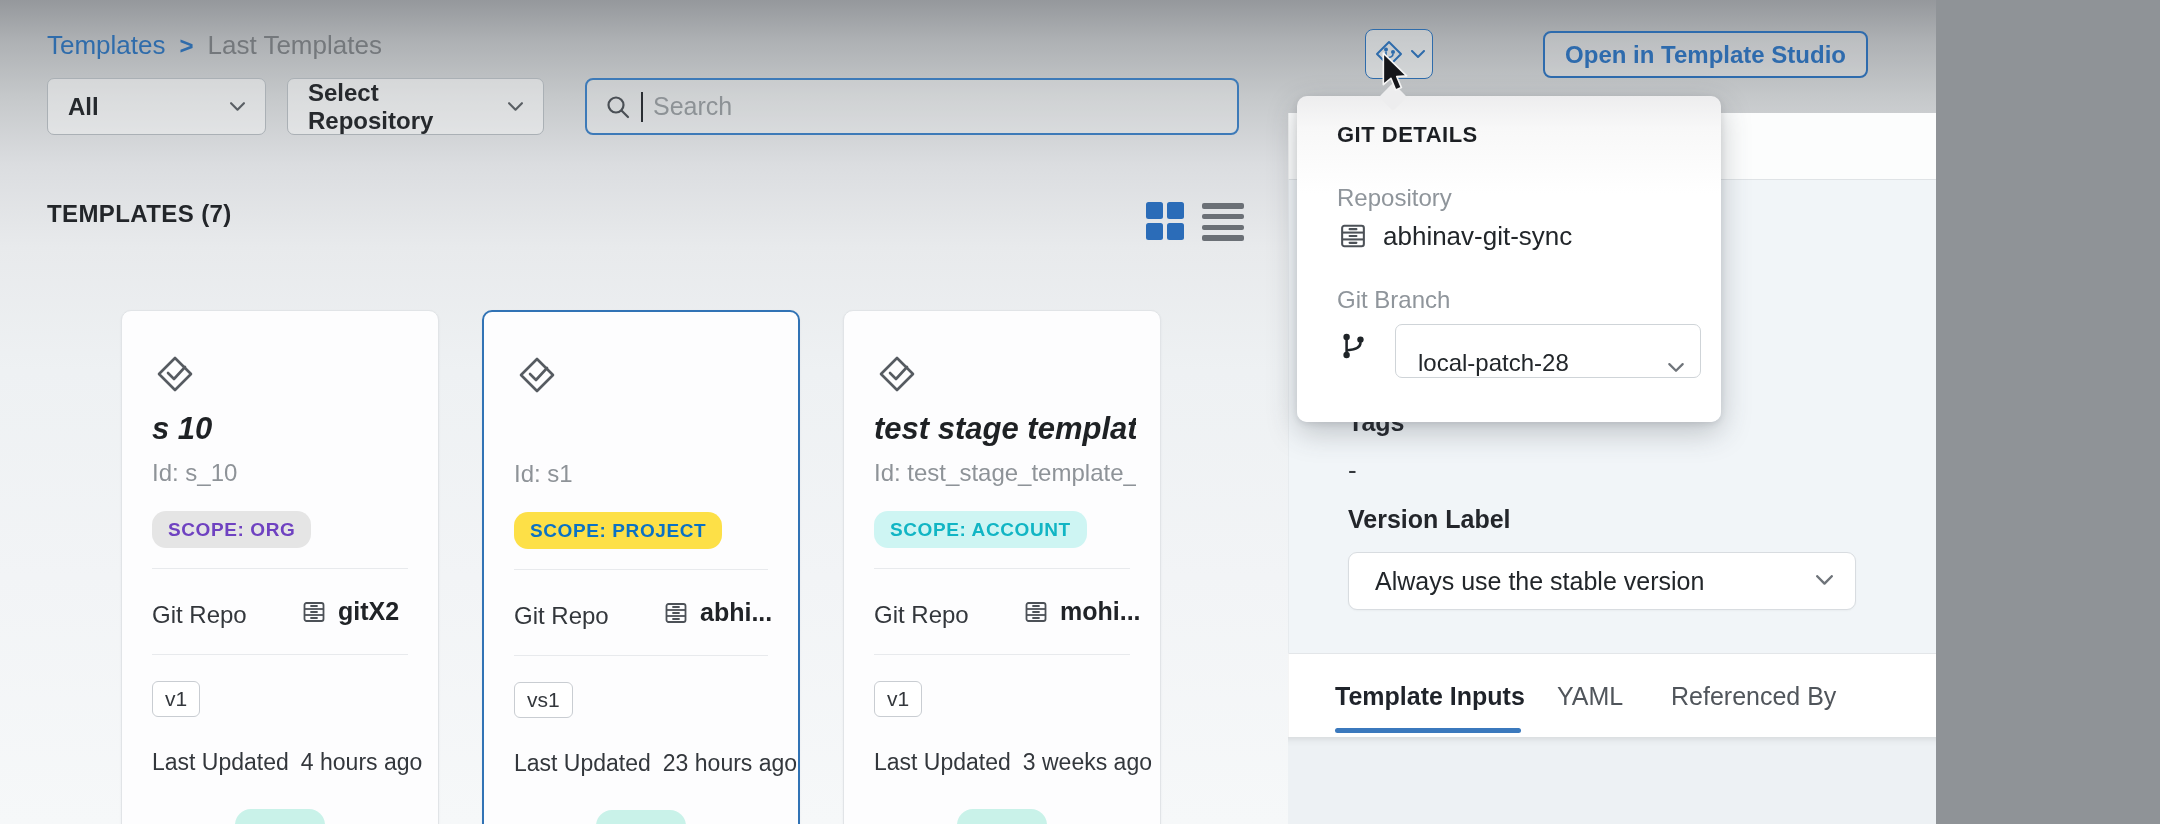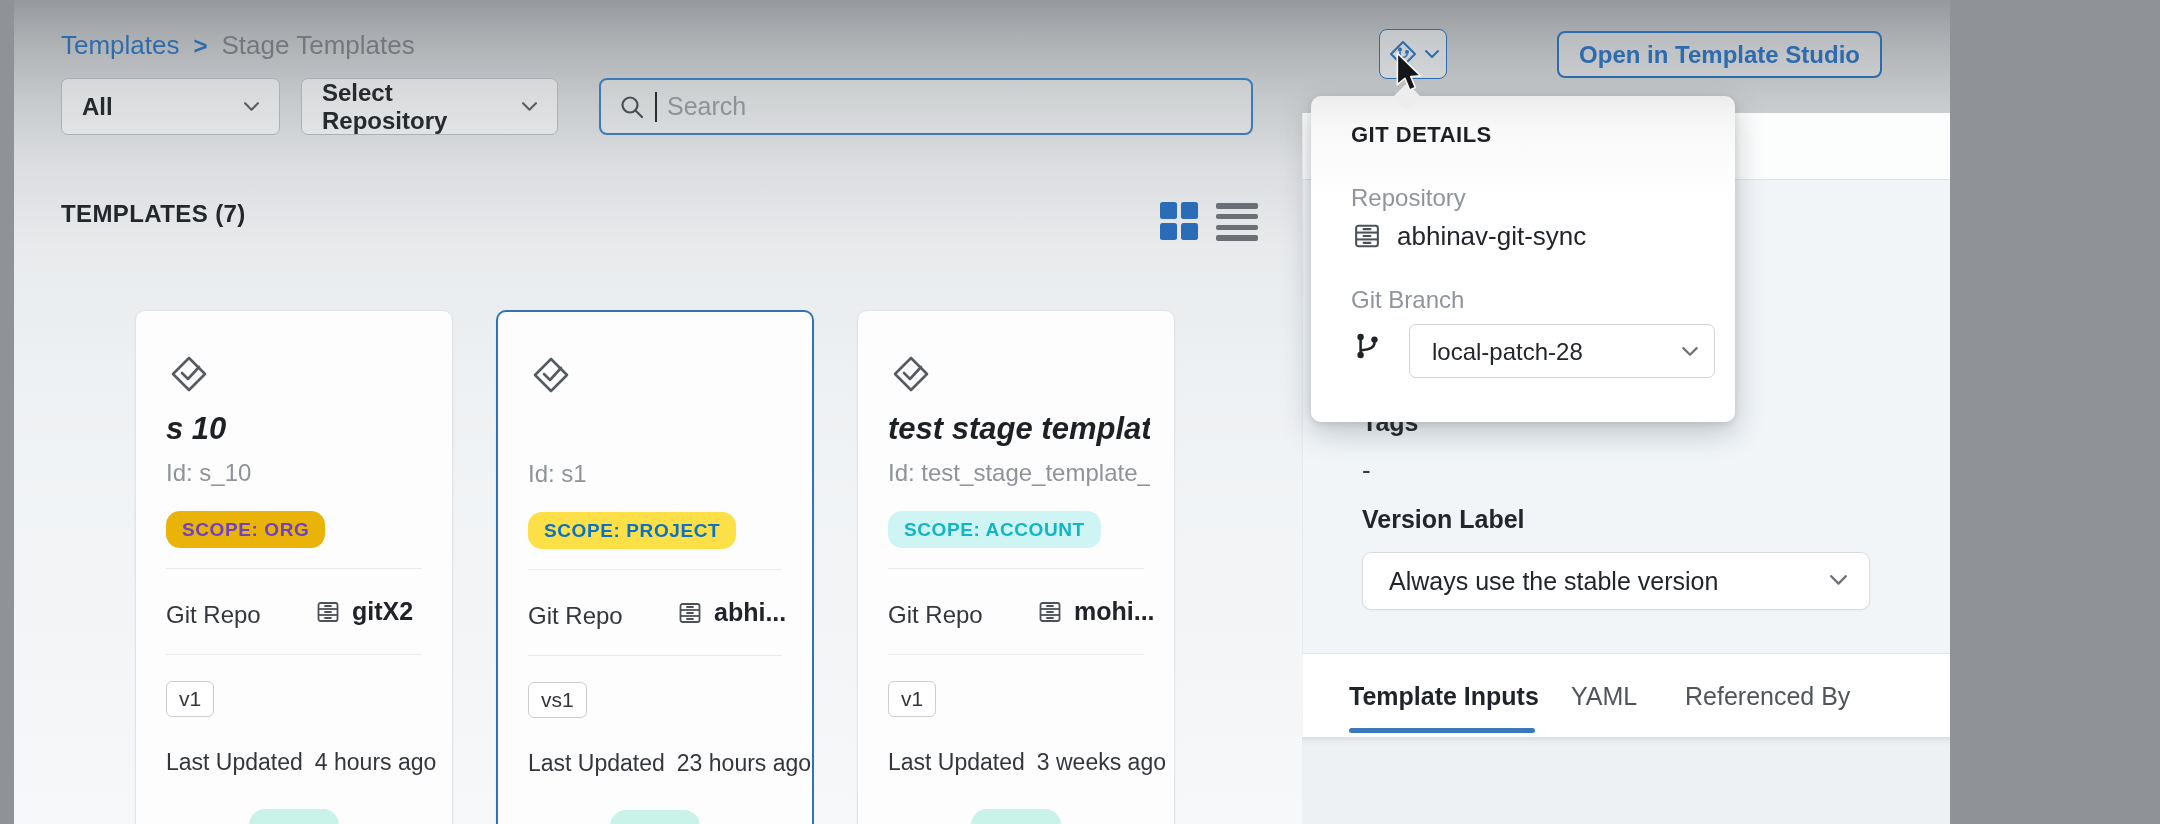--- a/index.html
+++ b/index.html
@@ -1,21 +1,20 @@
 <!DOCTYPE html>
 <html><head>
 <meta charset="utf-8">
 <style>
   * { margin:0; padding:0; box-sizing:border-box; }
   html,body { background:#8f9397; }
   .page {
     position:relative; width:1936px; height:824px; overflow:hidden;
     font-family:"Liberation Sans", sans-serif; color:#24272b;
     background:linear-gradient(180deg,#95989c 0%,#aeb1b4 5%,#c6c9cb 12%,#dbdde0 20%,#e8eaec 30%,#eef1f3 45%,#f2f4f6 70%,#f6f8f9 100%);
-    margin-left:14px;
   }
   .abs { position:absolute; }
 
   
   .breadcrumb { left:47px; top:30px; font-size:26px; display:flex; gap:14px; align-items:center; }
   .crumb-root { color:#2f6cab; font-weight:500; cursor:pointer; }
   .crumb-sep  { color:#2f6cab; font-weight:600; font-size:24px; }
   .crumb-cur  { color:#74787c; }
 
   
@@ -54,21 +53,21 @@
     box-shadow:0 1px 3px rgba(40,45,50,.05);
   }
   .card.selected { border:2px solid #3173b5; }
   .tmpl-icon { left:30px; top:40px; }
   .card .title { left:30px; top:100px; font-size:31px; font-weight:600; color:#1e2124;
     width:262px; white-space:nowrap; overflow:hidden;font-style:italic; }
   .card .ident { left:30px; top:148px; font-size:24px; color:#8e9398;
     width:262px; white-space:nowrap; overflow:hidden; }
   .scope-badge { left:30px; top:200px; height:37px; border-radius:14px; padding:0 16px;
     display:inline-flex; align-items:center; font-size:19px; font-weight:700; letter-spacing:.6px; }
-  .scope-org     { background:#eab308; color:#6f42c1; }
+  .scope-org     { background:#e5e5e5; color:#6f42c1; }
   .scope-project { background:#fde047; color:#0b72c4; }
   .scope-account { background:#cef5f3; color:#11b5c4; }
   .card hr { position:absolute; left:30px; right:30px; border:none; border-top:1px solid #e8eaed; }
   .hr1 { top:257px; } .hr2 { top:343px; }
   .repo-label { left:30px; top:290px; font-size:24px; color:#33373c; }
   .repo-value { left:178px; top:286px; display:flex; align-items:center; gap:10px; }
   .repo-value .val { font-size:25px; font-weight:600; color:#202327; max-width:110px;
     white-space:nowrap; overflow:hidden; }
   .ver-chip { left:30px; top:370px; height:36px; padding:0 12px; border:1.5px solid #c9cdd2;
     border-radius:6px; background:#fff; display:inline-flex; align-items:center;
@@ -114,36 +113,36 @@
   .popover .notch { position:absolute; left:86px; top:-9px; width:20px; height:20px;
     background:#ededee; transform:rotate(45deg); border-radius:3px; }
   .pop-title { left:40px; top:26px; font-size:22px; font-weight:800; letter-spacing:.5px; color:#1c1f23; }
   .pop-sub   { font-size:24px; color:#8f959b; }
   .pop-repo-label  { left:40px; top:88px; }
   .pop-repo-row    { left:40px; top:124px; display:flex; align-items:center; gap:14px; color:#4c5157; }
   .pop-repo-row .val { font-size:26px; font-weight:500; color:#22262a; }
   .pop-branch-label{ left:40px; top:190px; }
   .pop-branch-icon { left:40px; top:234px; color:#1f2428; }
   .branch-select { left:98px; top:228px; width:306px; height:54px; border:1px solid #cfd4d8;
-    border-radius:7px; background:#fff; display:flex; align-items:center;
+    border-radius:7px; background:#fff; display:flex; align-items:flex-end;
     padding:2px 16px 0 22px; cursor:pointer; }
   .branch-select .val { font-size:24px; color:#22262a; }
   .branch-select .chev { margin-left:auto; color:#6f747a; }
 
   .cursor { left:1379px; top:52px; z-index:60; }
 </style>
 </head>
 <body>
 
 <div class="page">
 
   <div class="abs breadcrumb">
     <span class="crumb-root">Templates</span>
     <span class="crumb-sep">&gt;</span>
-    <span class="crumb-cur">Stage Templates</span>
+    <span class="crumb-cur">Last Templates</span>
   </div>
 
   <div class="abs select-box" style="left:47px;width:219px;">
     <span class="lbl">All</span>
     <span class="chev">
       <svg width="15" height="10" viewBox="0 0 14 9" fill="none">
           <polyline points="1,1 7,7 13,1" stroke="currentColor" stroke-width="2" stroke-linecap="round" stroke-linejoin="round"></polyline>
         </svg>
     </span>
   </div>

